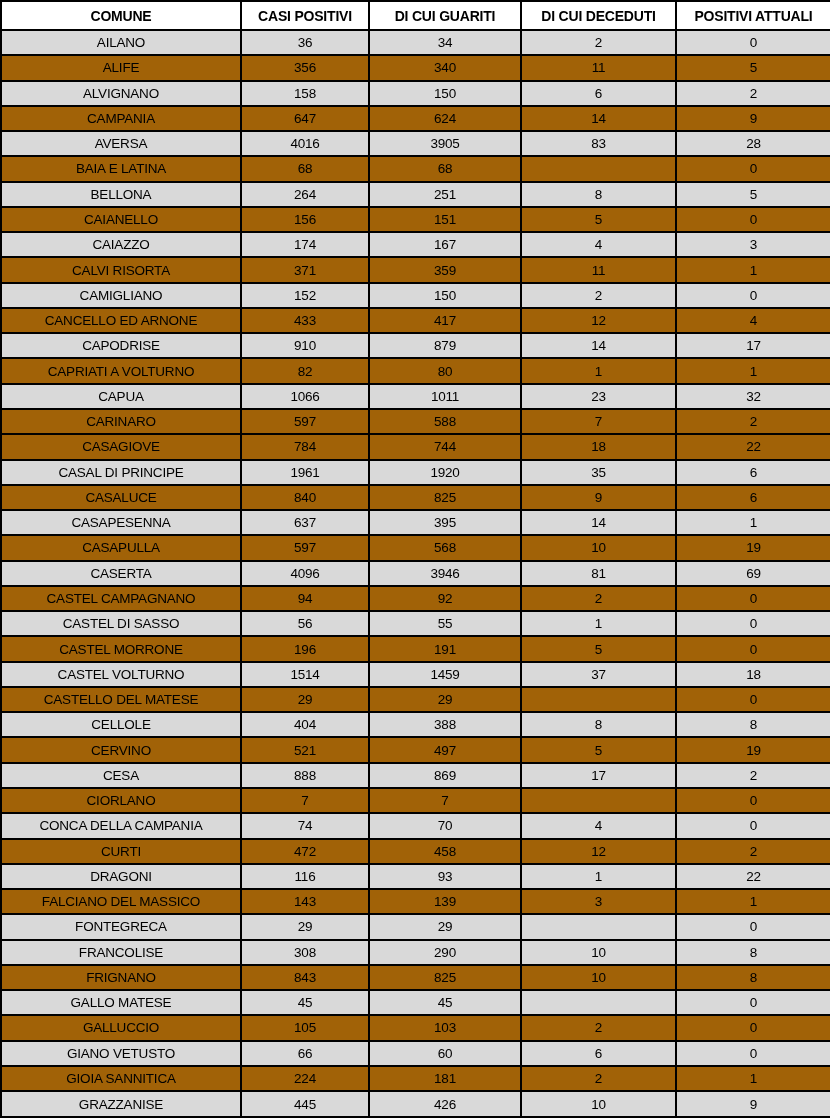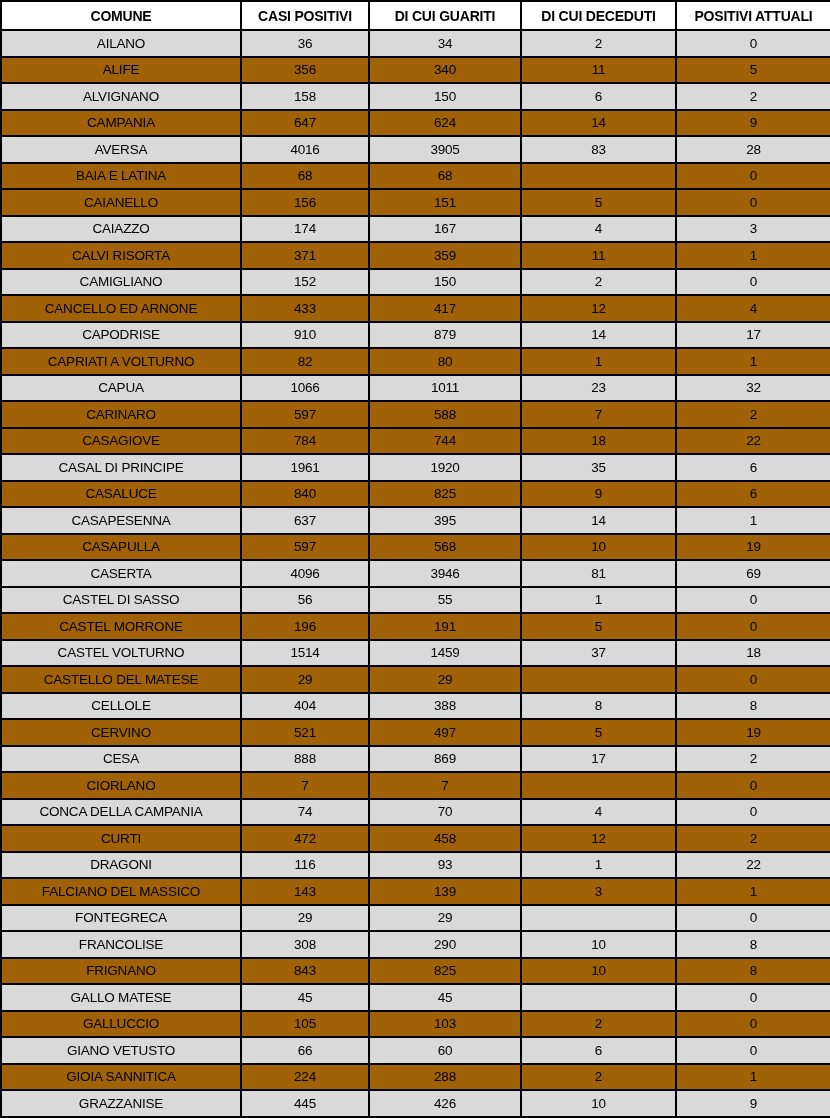--- a/index.html
+++ b/index.html
@@ -107,20 +107,27 @@
           <td>83</td>
           <td>28</td>
         </tr>
         <tr>
           <td>BAIA E LATINA</td>
           <td>68</td>
           <td>68</td>
           <td></td>
           <td>0</td>
         </tr>
+        <tr class="alt">
+          <td>BELLONA</td>
+          <td>264</td>
+          <td>251</td>
+          <td>8</td>
+          <td>5</td>
+        </tr>
         <tr>
           <td>CAIANELLO</td>
           <td>156</td>
           <td>151</td>
           <td>5</td>
           <td>0</td>
         </tr>
         <tr class="alt">
           <td>CAIAZZO</td>
           <td>174</td>
@@ -212,20 +219,27 @@
           <td>10</td>
           <td>19</td>
         </tr>
         <tr class="alt">
           <td>CASERTA</td>
           <td>4096</td>
           <td>3946</td>
           <td>81</td>
           <td>69</td>
         </tr>
+        <tr>
+          <td>CASTEL CAMPAGNANO</td>
+          <td>94</td>
+          <td>92</td>
+          <td>2</td>
+          <td>0</td>
+        </tr>
         <tr class="alt">
           <td>CASTEL DI SASSO</td>
           <td>56</td>
           <td>55</td>
           <td>1</td>
           <td>0</td>
         </tr>
         <tr>
           <td>CASTEL MORRONE</td>
           <td>196</td>
@@ -341,21 +355,21 @@
         <tr class="alt">
           <td>GIANO VETUSTO</td>
           <td>66</td>
           <td>60</td>
           <td>6</td>
           <td>0</td>
         </tr>
         <tr>
           <td>GIOIA SANNITICA</td>
           <td>224</td>
-          <td>288</td>
+          <td>181</td>
           <td>2</td>
           <td>1</td>
         </tr>
         <tr class="alt">
           <td>GRAZZANISE</td>
           <td>445</td>
           <td>426</td>
           <td>10</td>
           <td>9</td>
         </tr>

